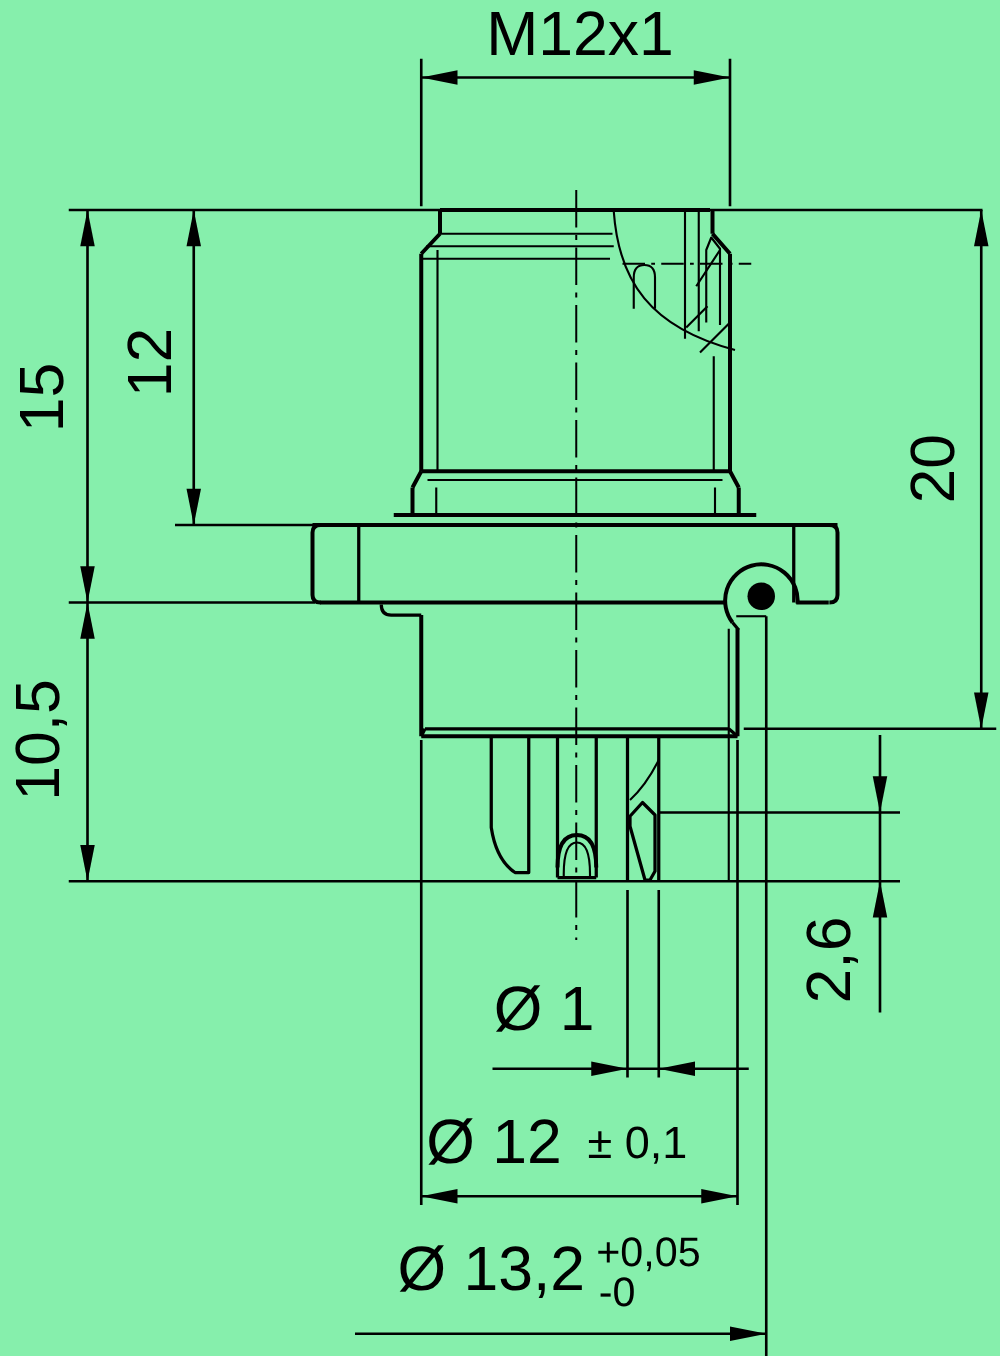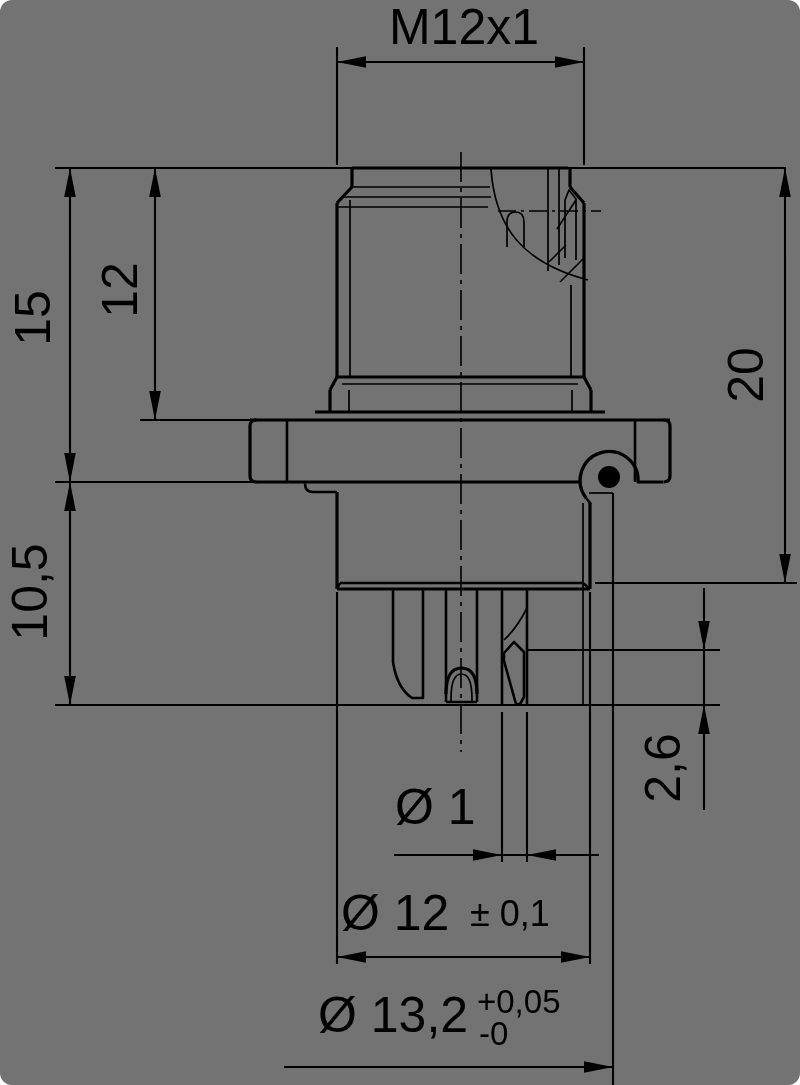--- a/index.html
+++ b/index.html
@@ -1,16 +1,16 @@
 <!DOCTYPE html>
 <html><head>
 <meta charset="utf-8">
 <style>
   html,body{margin:0;padding:0;background:#fff;}
-  .canvas{width:800px;height:1085px;background:#737373;position:relative;overflow:hidden;border-radius:12px;}
+  .canvas{width:800px;height:1085px;background:#86efac;position:relative;overflow:hidden;}
   svg{display:block;}
   text{font-family:"Liberation Sans","DejaVu Sans",sans-serif;fill:#000;}
   .lbl{font-size:50px;}
   .lbl-sm{font-size:36px;}
   .lbl-xs{font-size:33px;}
   .s3{stroke:#000;stroke-width:3.2;fill:none;stroke-linejoin:round;}
   .s2{stroke:#000;stroke-width:2.6;fill:none;stroke-linejoin:round;}
   .s15{stroke:#000;stroke-width:1.7;fill:none;stroke-linejoin:round;}
   .dim{stroke:#000;stroke-width:2.1;fill:none;}
   .cl{stroke:#000;stroke-width:1.6;fill:none;stroke-dasharray:30 6 4 6;}

